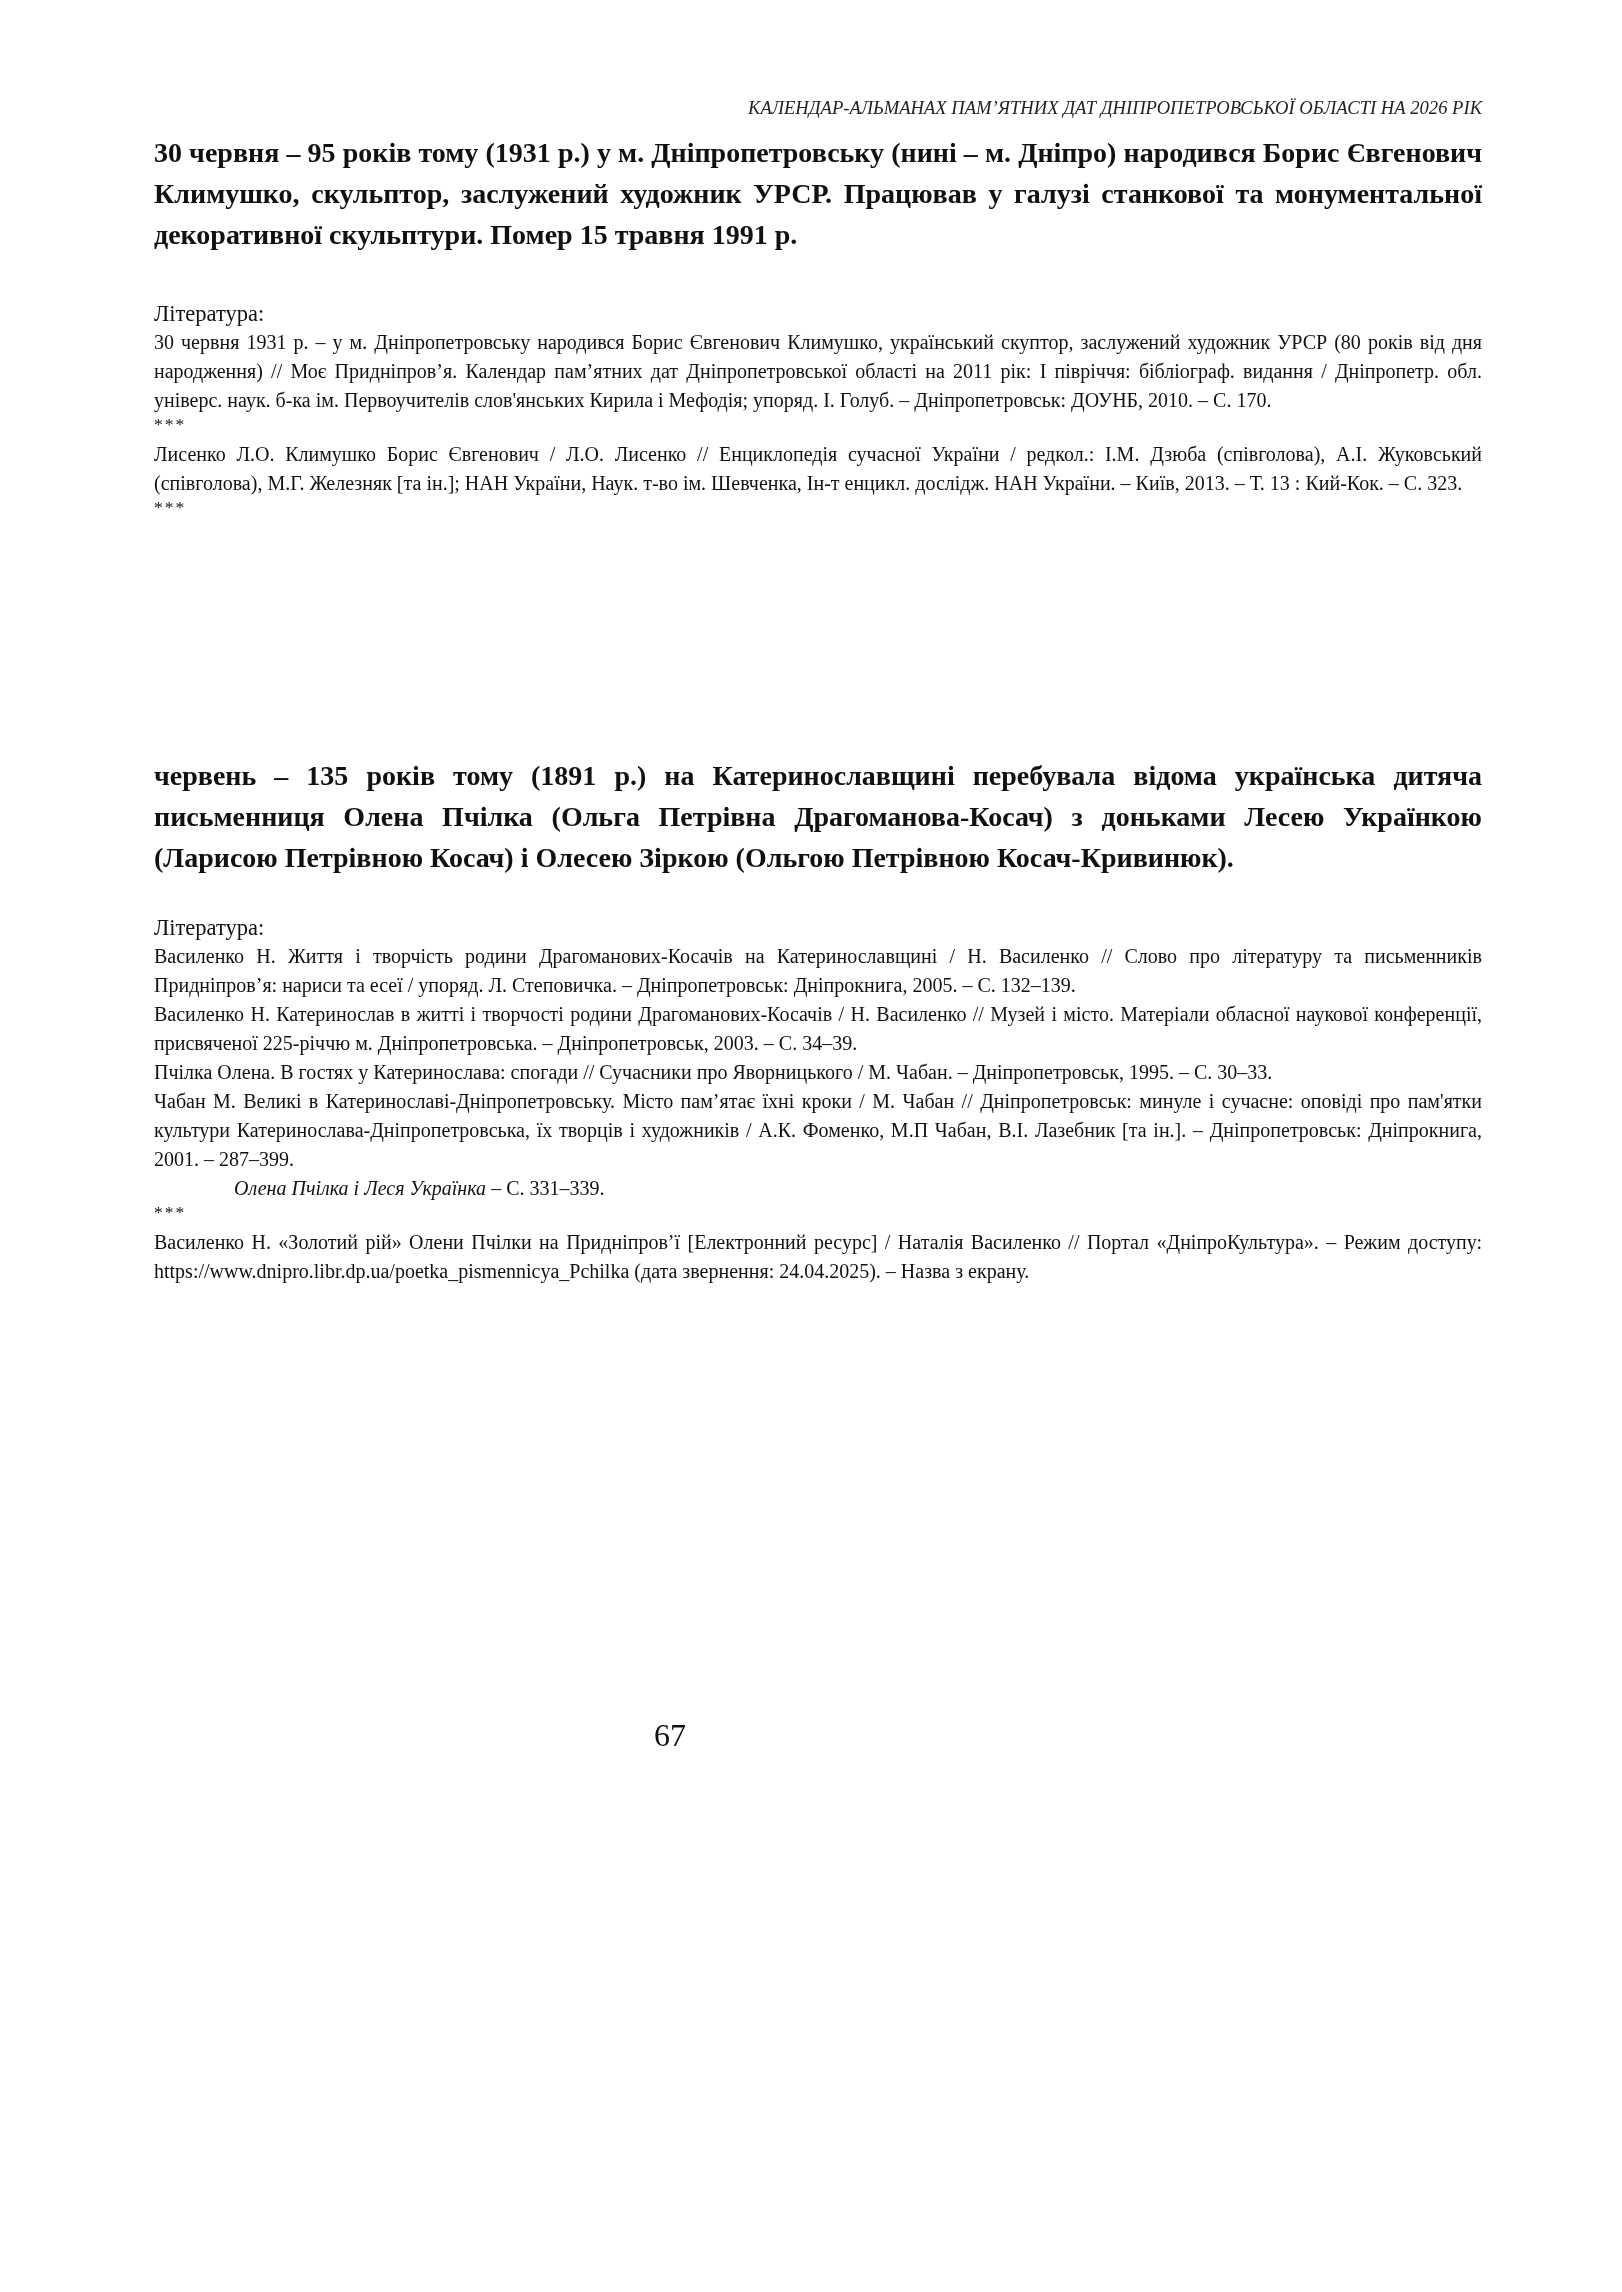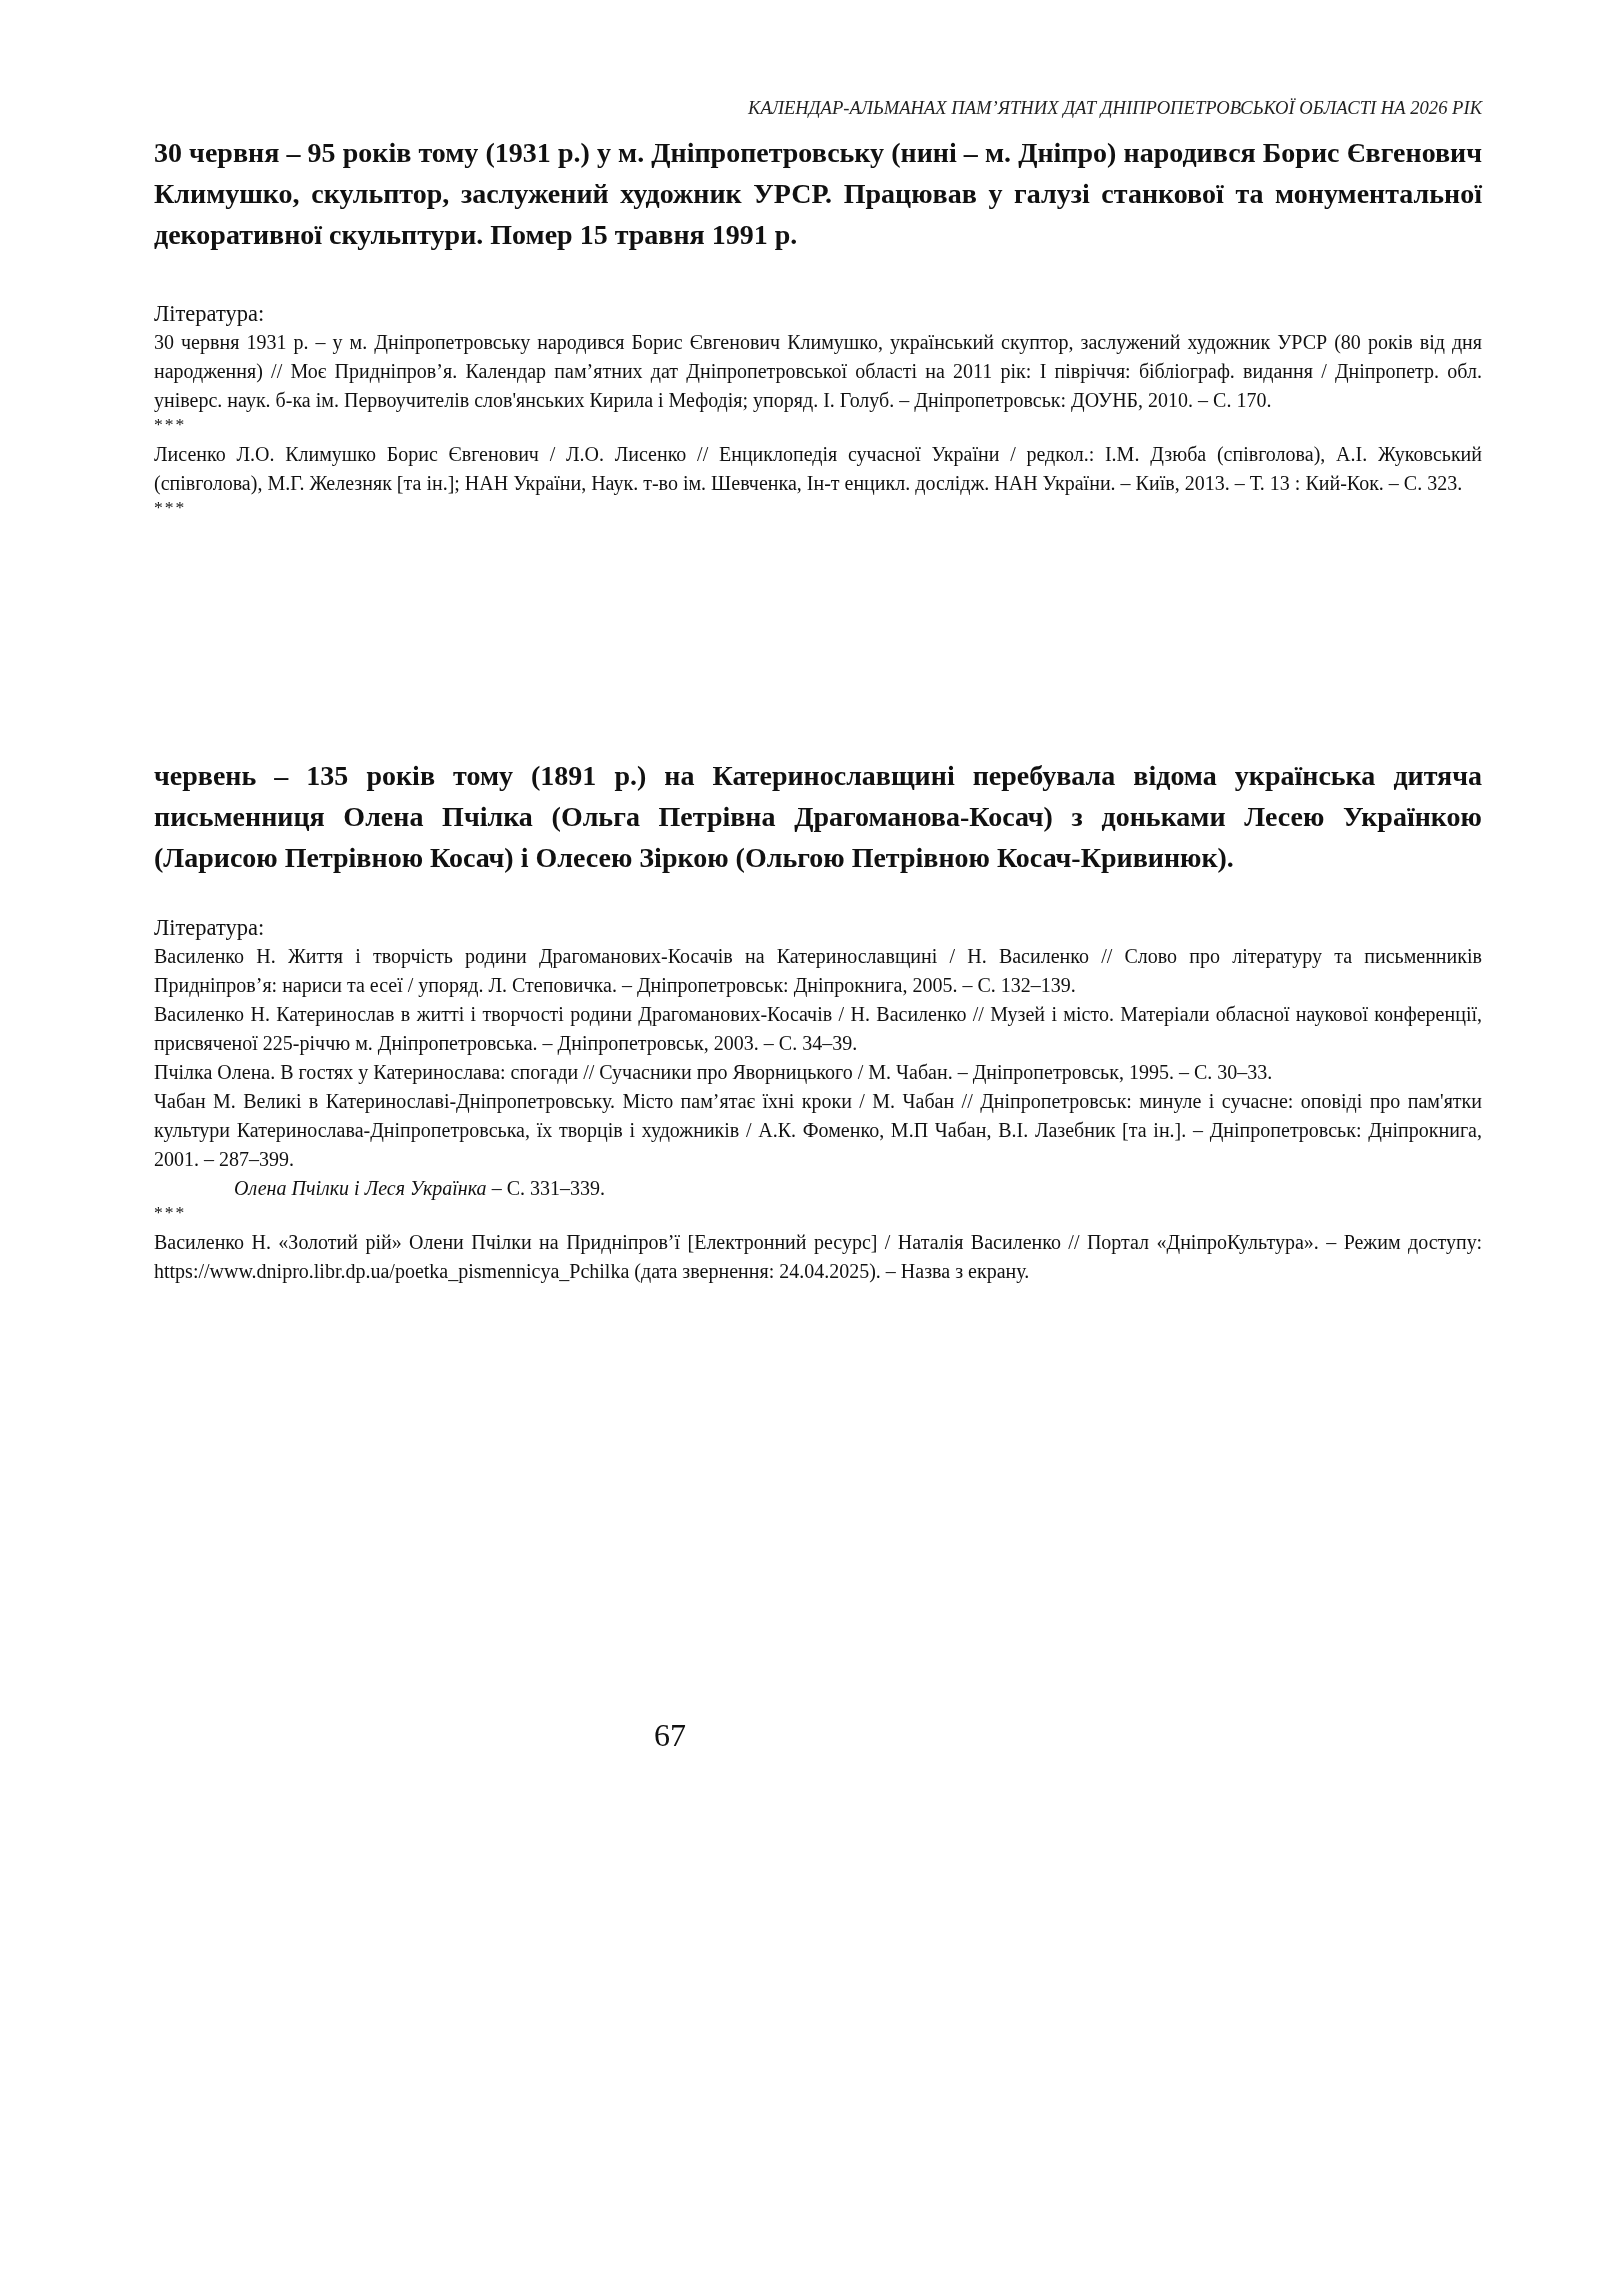--- a/index.html
+++ b/index.html
@@ -42,21 +42,21 @@
   </section>
 
   <section style="position:absolute; top:748px; left:0; width:1328px;margin-top:7px;">
     <p class="entry-title">червень – 135 років тому (1891 р.) на Катеринославщині перебувала відома українська дитяча письменниця Олена Пчілка (Ольга Петрівна Драгоманова-Косач) з доньками Лесею Українкою (Ларисою Петрівною Косач) і Олесею Зіркою (Ольгою Петрівною Косач-Кривинюк).</p>
     <div style="height:35px"></div>
     <p class="lit-label">Література:</p>
     <p class="ref">Василенко Н. Життя і творчість родини Драгоманових-Косачів на Катеринославщині / Н. Василенко // Слово про літературу та письменників Придніпров’я: нариси та есеї / упоряд. Л. Степовичка. – Дніпропетровськ: Дніпрокнига, 2005. – С. 132–139.</p>
     <p class="ref">Василенко Н. Катеринослав в житті і творчості родини Драгоманових-Косачів / Н. Василенко // Музей  і місто. Матеріали обласної наукової конференції, присвяченої 225-річчю м. Дніпропетровська. – Дніпропетровськ, 2003. – С. 34–39.</p>
     <p class="ref">Пчілка Олена. В гостях у Катеринослава: спогади // Сучасники про Яворницького / М. Чабан. – Дніпропетровськ, 1995. – С. 30–33.</p>
     <p class="ref">Чабан М. Великі в Катеринославі-Дніпропетровську. Місто пам’ятає їхні кроки / М. Чабан // Дніпропетровськ: минуле і сучасне: оповіді про пам'ятки культури Катеринослава-Дніпропетровська, їх творців і художників / А.К. Фоменко, М.П Чабан, В.І. Лазебник [та ін.]. – Дніпропетровськ: Дніпрокнига, 2001. – 287–399.</p>
-    <p class="ref indent"><span class="it">Олена Пчілки і Леся Українка</span><span> – С. 331–339.</span></p>
+    <p class="ref indent"><span class="it">Олена Пчілка і Леся Українка</span><span> – С. 331–339.</span></p>
     <p class="sep">***</p>
     <p class="ref">Василенко Н. «Золотий рій» Олени Пчілки на Придніпров’ї [Електронний ресурс] / Наталія Василенко // Портал «ДніпроКультура». – Режим доступу: https://www.dnipro.libr.dp.ua/poetka_pismennicya_Pchilka (дата звернення: 24.04.2025). – Назва з екрану.</p>
   </section>
 
 </div>
 
 <div class="page-number">67</div>
 
 
 </body></html>

